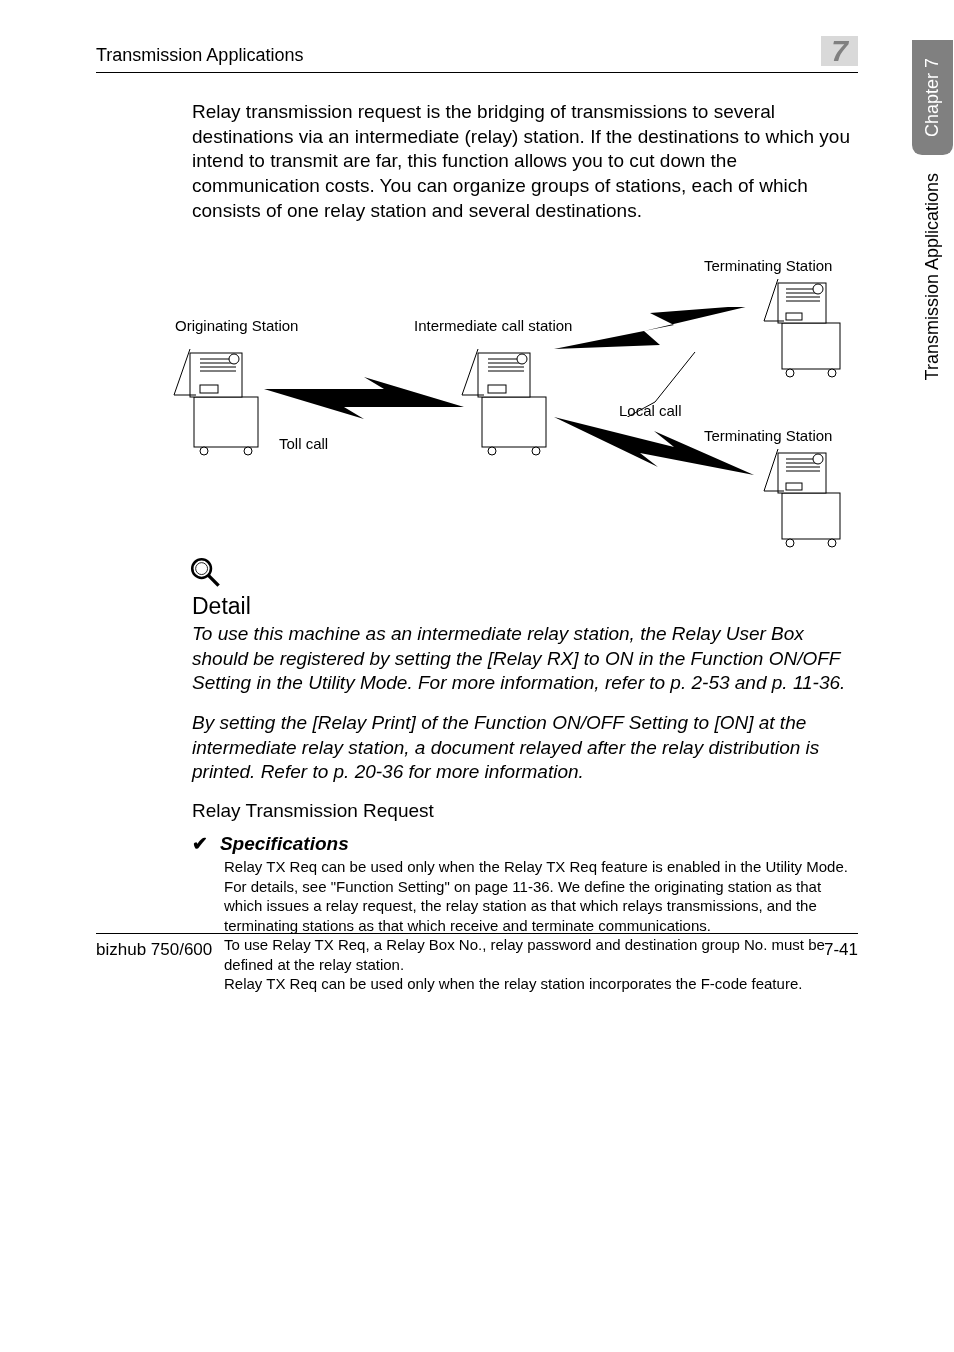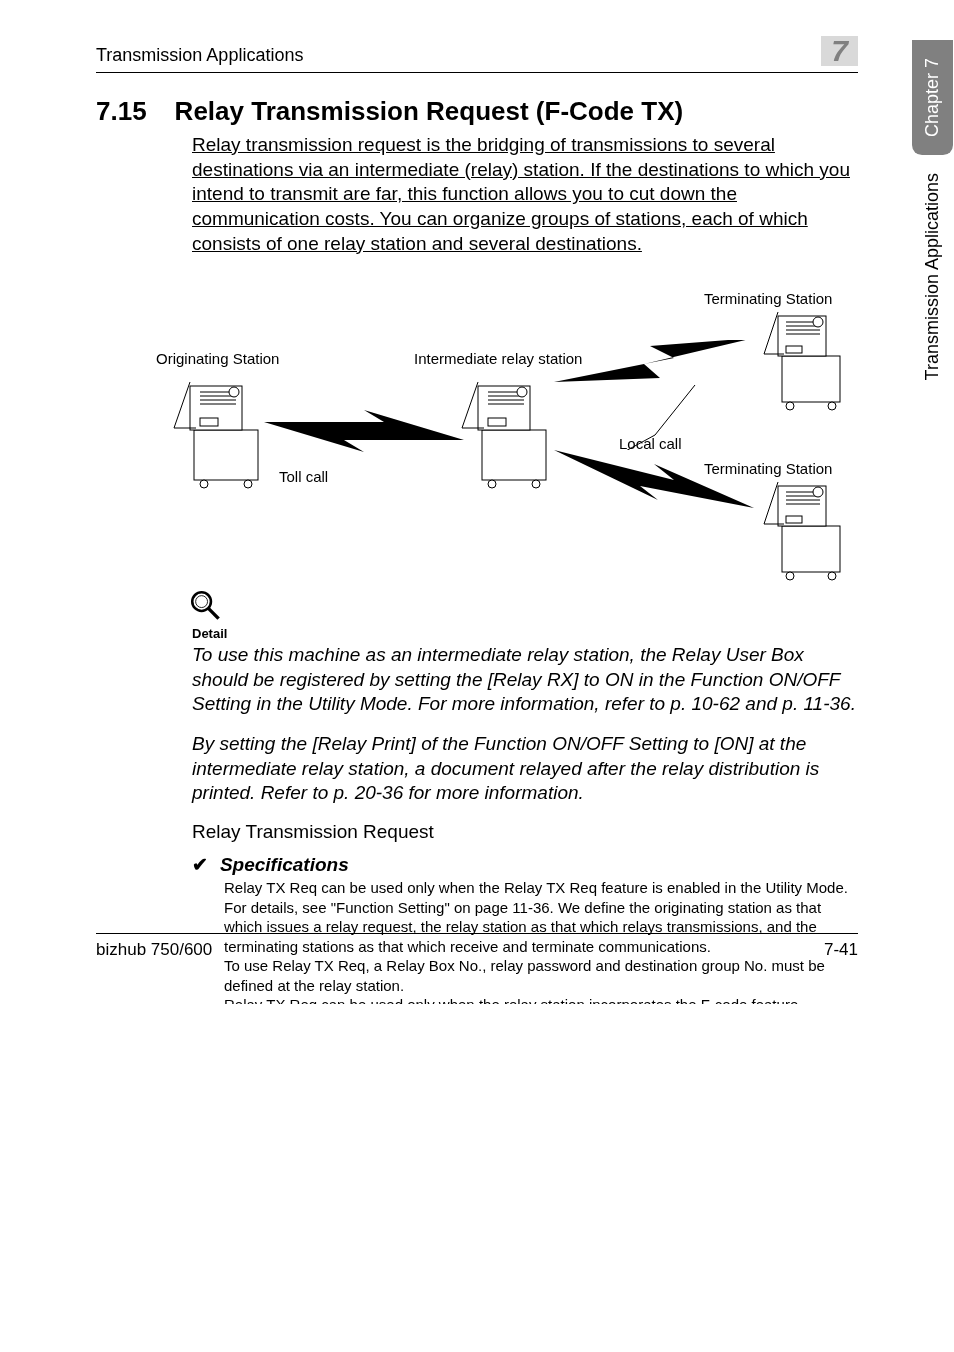--- a/index.html
+++ b/index.html
@@ -88,21 +88,20 @@
   }
   .section-title {
     font-size: 26px;
     font-weight: bold;
   }
   .intro {
     margin-left: 96px;
     font-size: 19px;
     line-height: 1.3;
     margin-top: 4px;
-    text-decoration: underline;
   }
   .diagram-area {
     margin-left: 48px;
     margin-top: 24px;
     position: relative;
     height: 300px;
   }
   .label {
     position: absolute;
     font-size: 15px;
@@ -129,22 +128,22 @@
     gap: 2px;
     margin-bottom: 4px;
     margin-left: -4px;
   }
   .magnifier {
     width: 34px;
     height: 34px;
     flex: 0 0 auto;
   }
   .detail-heading {
-    font-size: 13px;
-    font-weight: bold;
+    font-size: 23px;
+    font-weight: normal;
   }
   .detail-text {
     font-size: 19px;
     font-style: italic;
     line-height: 1.28;
     margin: 2px 0 16px 0;
   }
   .sub-heading {
     font-size: 19px;
     font-weight: normal;
@@ -197,31 +196,27 @@
     </span>
   </div>
 
   <div class="side-tab">
     <div class="side-tab-dark">Chapter 7</div>
     <div class="side-tab-light">Transmission Applications</div>
   </div>
 
   <div class="content">
 
-    <div class="section-row">
-      <span class="section-num">7.15</span>
-      <span class="section-title">Relay Transmission Request (F-Code TX)</span>
-    </div>
 
     <div class="intro">Relay transmission request is the bridging of transmissions to several destinations via an intermediate (relay) station. If the destinations to which you intend to transmit are far, this function allows you to cut down the communication costs. You can organize groups of stations, each of which consists of one relay station and several destinations.</div>
 
     <div class="diagram-area">
 
-      <div class="label" style="left:12px; top:70px;">Originating Station</div>
-      <div class="label" style="left:270px; top:70px;">Intermediate relay station</div>
+      <div class="label" style="left:31px; top:70px;">Originating Station</div>
+      <div class="label" style="left:270px; top:70px;">Intermediate call station</div>
       <div class="label" style="left:560px; top:10px;">Terminating Station</div>
       <div class="label" style="left:560px; top:180px;">Terminating Station</div>
       <div class="label" style="left:135px; top:188px;">Toll call</div>
       <div class="label" style="left:475px; top:155px;">Local call</div>
 
       <svg class="fax" style="left:20px; top:90px;" width="100" height="120">
         <rect x="30" y="60" width="64" height="50" fill="#fff" stroke="#000"></rect>
         <rect x="26" y="16" width="52" height="44" fill="#fff" stroke="#000"></rect>
         <line x1="36" y1="22" x2="72" y2="22" stroke="#000"></line>
         <line x1="36" y1="26" x2="72" y2="26" stroke="#000"></line>
@@ -301,21 +296,21 @@
 
     <div class="detail-block">
       <div class="detail-heading-row">
         <svg class="magnifier" viewBox="0 0 40 40">
           <circle cx="16" cy="16" r="11" fill="#fff" stroke="#000" stroke-width="3"></circle>
           <circle cx="16" cy="16" r="7" fill="#fff" stroke="#000" stroke-width="1"></circle>
           <line x1="24" y1="24" x2="36" y2="36" stroke="#000" stroke-width="4"></line>
         </svg>
       </div>
       <div class="detail-heading">Detail</div>
-      <p class="detail-text">To use this machine as an intermediate relay station, the Relay User Box should be registered by setting the [Relay RX] to ON in the Function ON/OFF Setting in the Utility Mode. For more information, refer to p. 10-62 and p. 11-36.</p>
+      <p class="detail-text">To use this machine as an intermediate relay station, the Relay User Box should be registered by setting the [Relay RX] to ON in the Function ON/OFF Setting in the Utility Mode. For more information, refer to p. 2-53 and p. 11-36.</p>
       <p class="detail-text">By setting the [Relay Print] of the Function ON/OFF Setting to [ON] at the intermediate relay station, a document relayed after the relay distribution is printed. Refer to p. 20-36 for more information.</p>
     </div>
 
     <div class="sub-heading">Relay Transmission Request</div>
 
     <div class="spec-row">
       <span class="check">✔</span>
       <span class="spec-label">Specifications</span>
     </div>
     <div class="spec-body" style="white-space: pre-line;">Relay TX Req can be used only when the Relay TX Req feature is enabled in the Utility Mode. For details, see "Function Setting" on page 11-36. We define the originating station as that which issues a relay request, the relay station as that which relays transmissions, and the terminating stations as that which receive and terminate communications.

